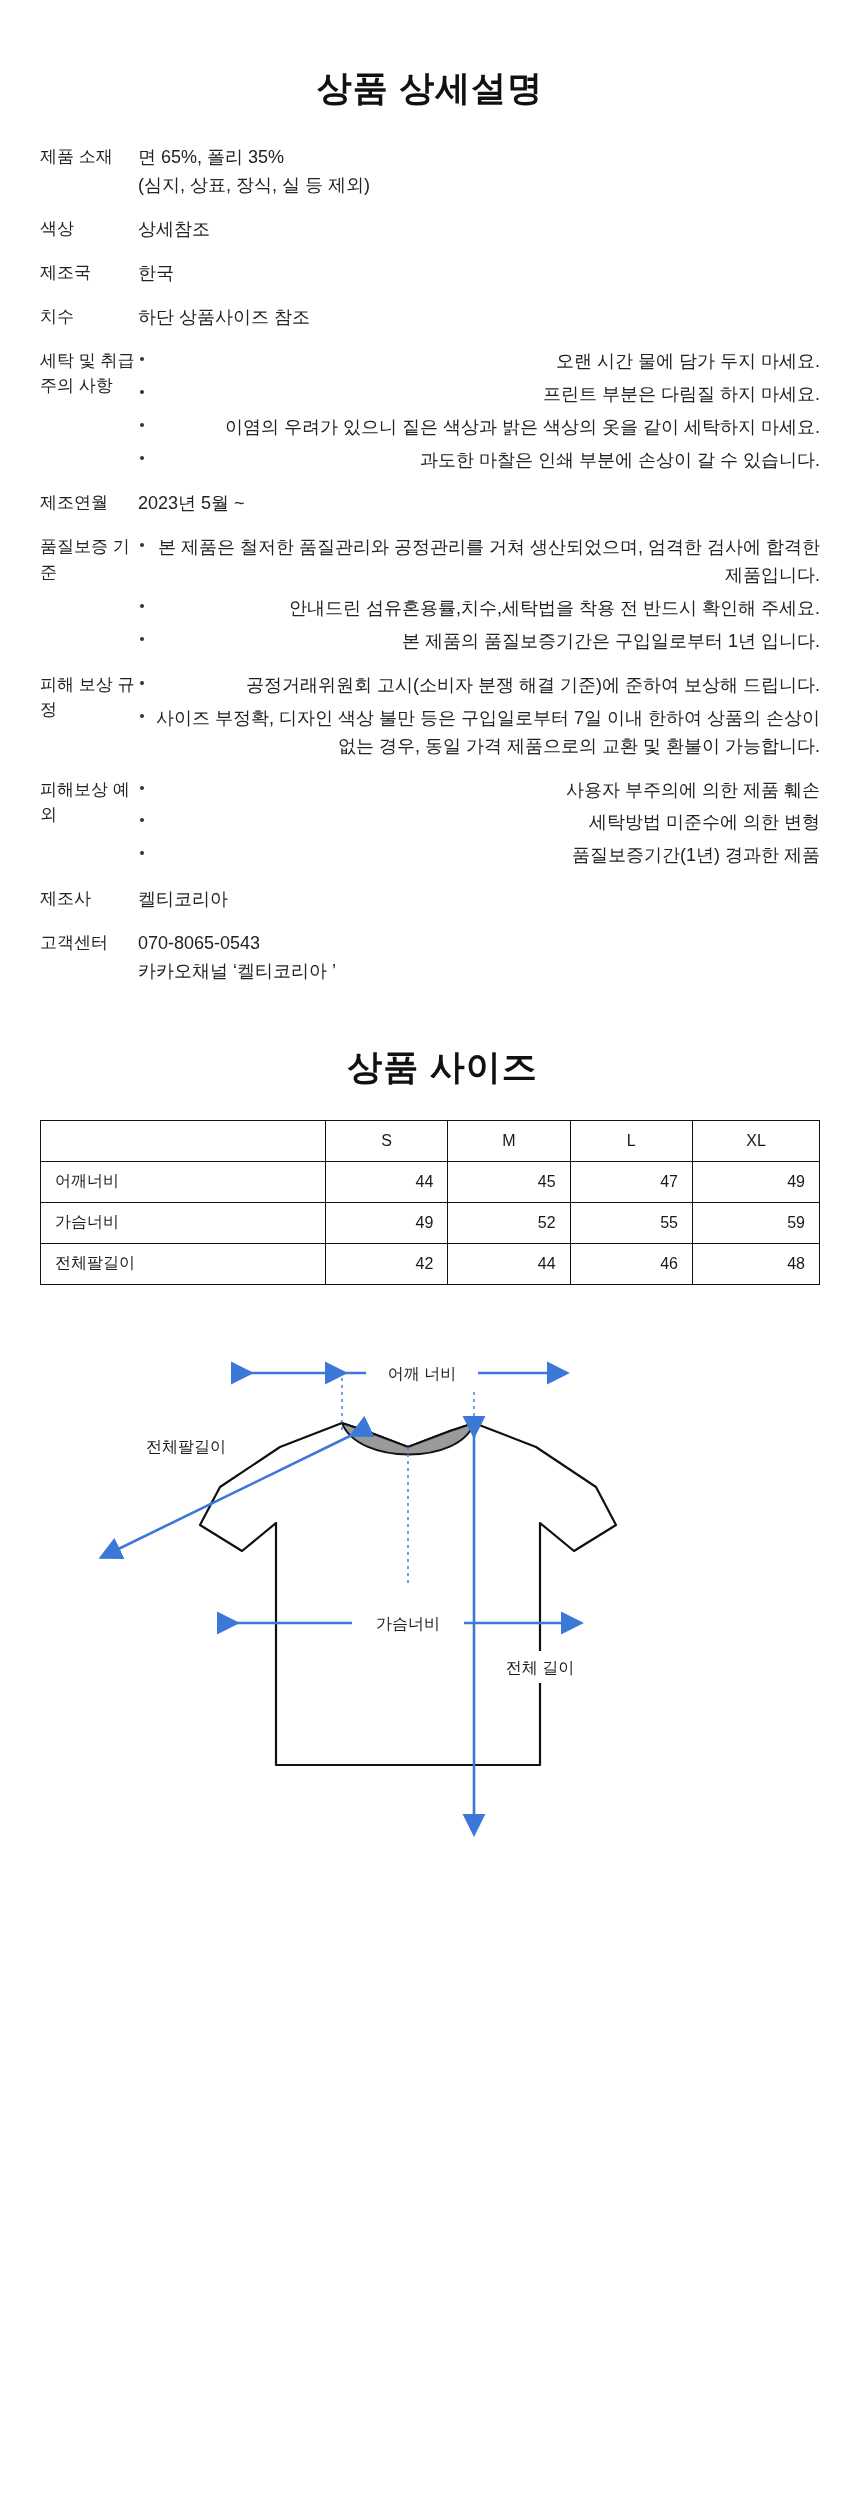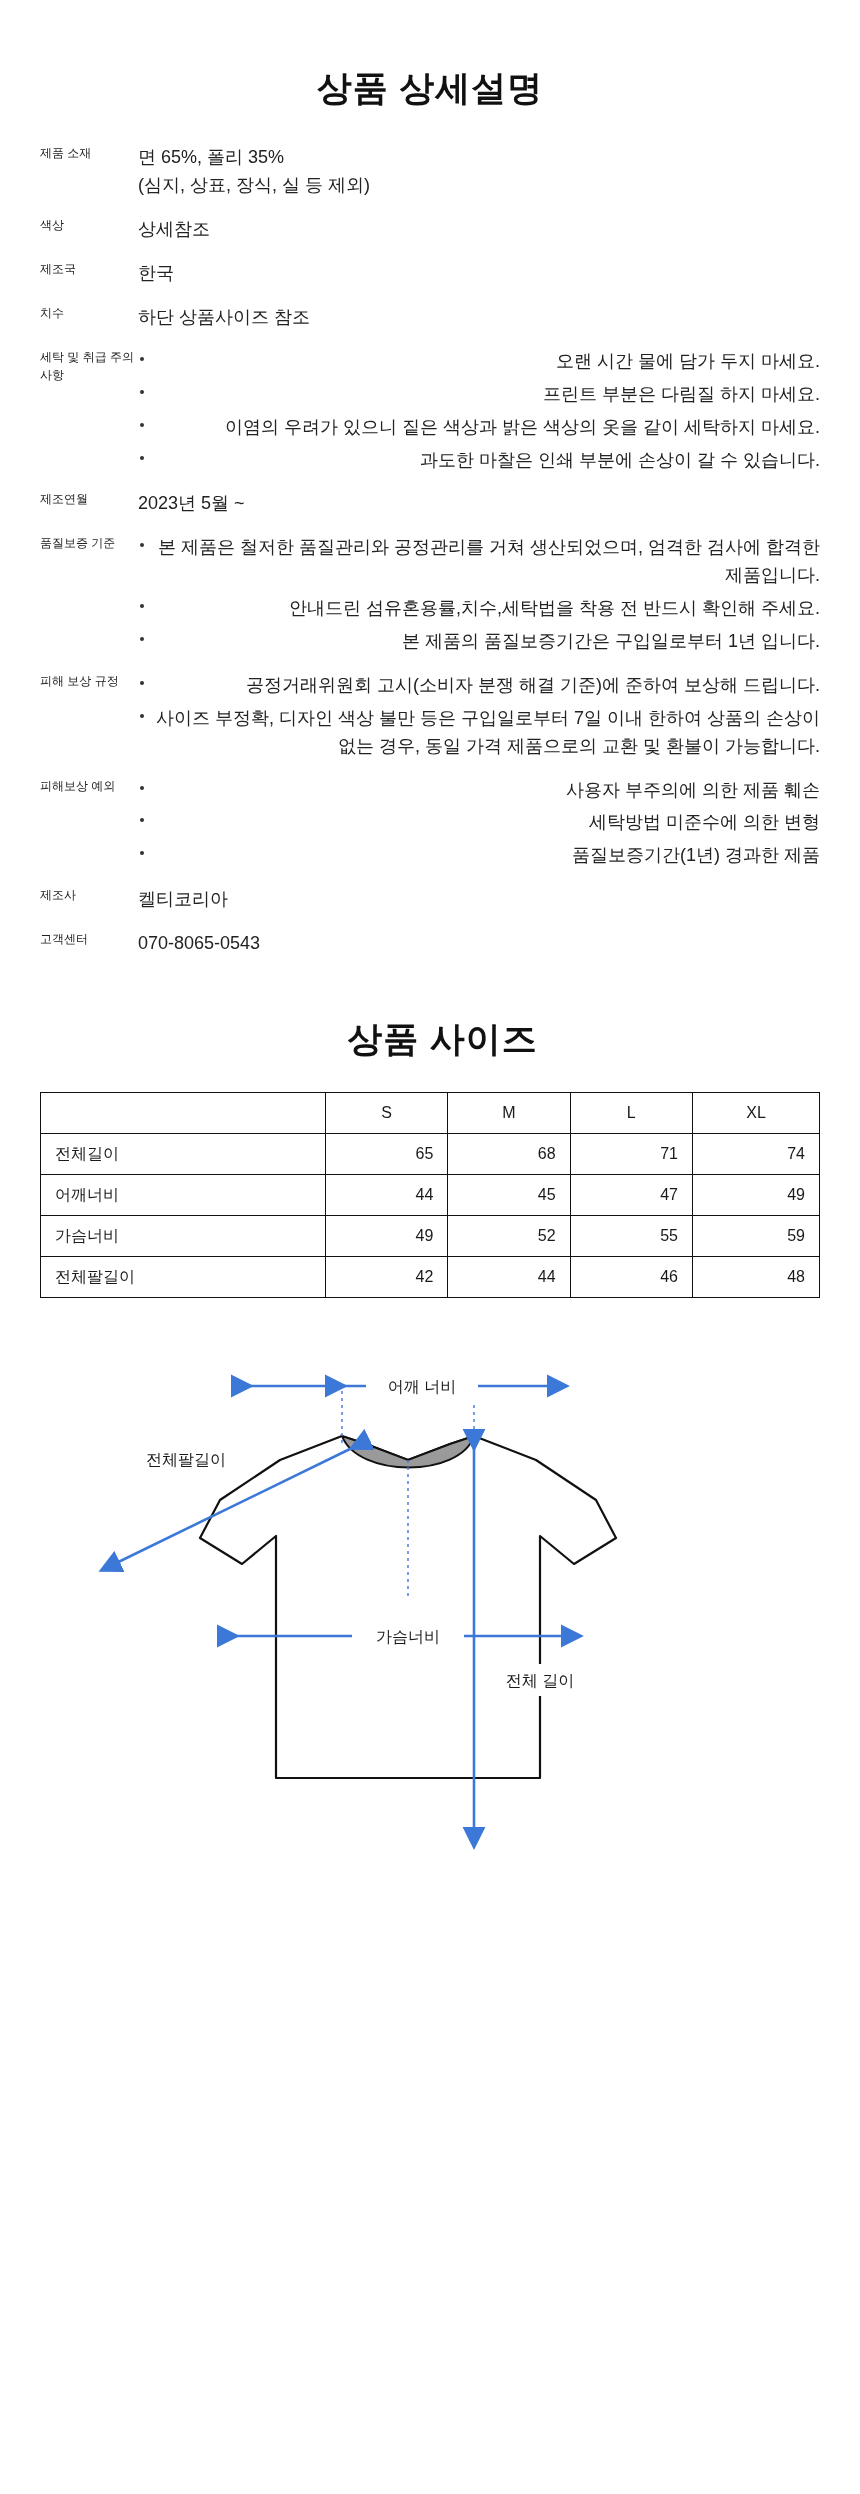--- a/index.html
+++ b/index.html
@@ -33,21 +33,21 @@
     margin: 32px 40px 0 40px;
   }
   .spec-row {
     display: flex;
     align-items: flex-start;
     margin-bottom: 16px;
   }
   .spec-label {
     width: 98px;
     min-width: 98px;
-    font-size: 12px;
+    font-size: 17px;
     line-height: 1.5;
     color: #222222;
   }
   .spec-value {
     font-size: 18px;
     line-height: 1.55;
     color: #222222;
     flex: 1;
   }
   .spec-value .line { display: block; }
@@ -210,46 +210,40 @@
       <div class="spec-label">제조사</div>
       <div class="spec-value">
         <span class="line">켈티코리아</span>
       </div>
     </div>
 
     <div class="spec-row">
       <div class="spec-label">고객센터</div>
       <div class="spec-value">
         <span class="line">070-8065-0543</span>
+        <span class="line">카카오채널 ‘켈티코리아 ’</span>
       </div>
     </div>
 
   </div>
 
   <h2 class="section-title" id="size-title">상품 사이즈</h2>
 
   <div class="size-table-wrap">
     <table class="size-table">
       <thead>
         <tr>
           <th class="corner"></th>
           <th>S</th>
           <th>M</th>
           <th>L</th>
           <th>XL</th>
         </tr>
       </thead>
       <tbody>
-        <tr>
-          <th>전체길이</th>
-          <td>65</td>
-          <td>68</td>
-          <td>71</td>
-          <td>74</td>
-        </tr>
         <tr>
           <th>어깨너비</th>
           <td>44</td>
           <td>45</td>
           <td>47</td>
           <td>49</td>
         </tr>
         <tr>
           <th>가슴너비</th>
           <td>49</td>

